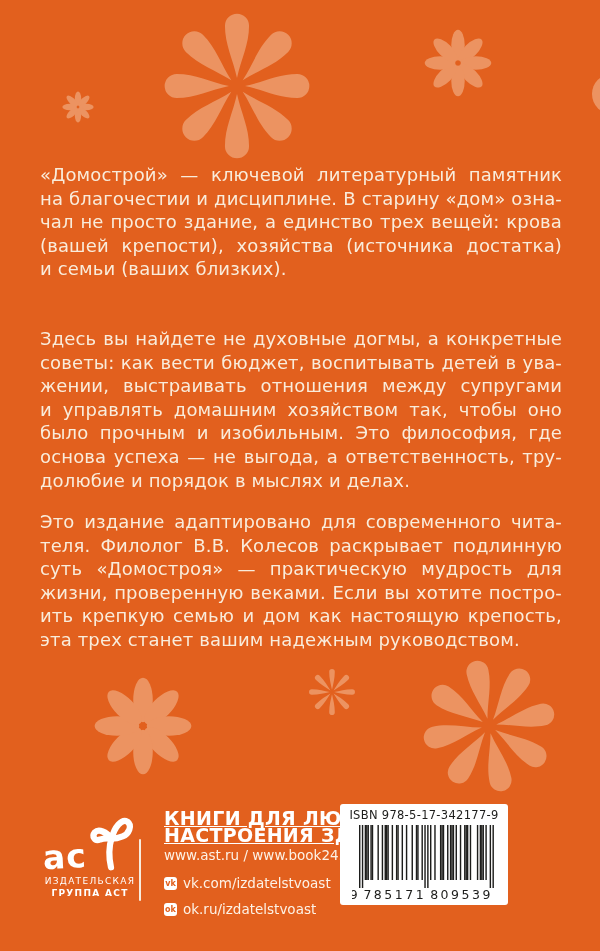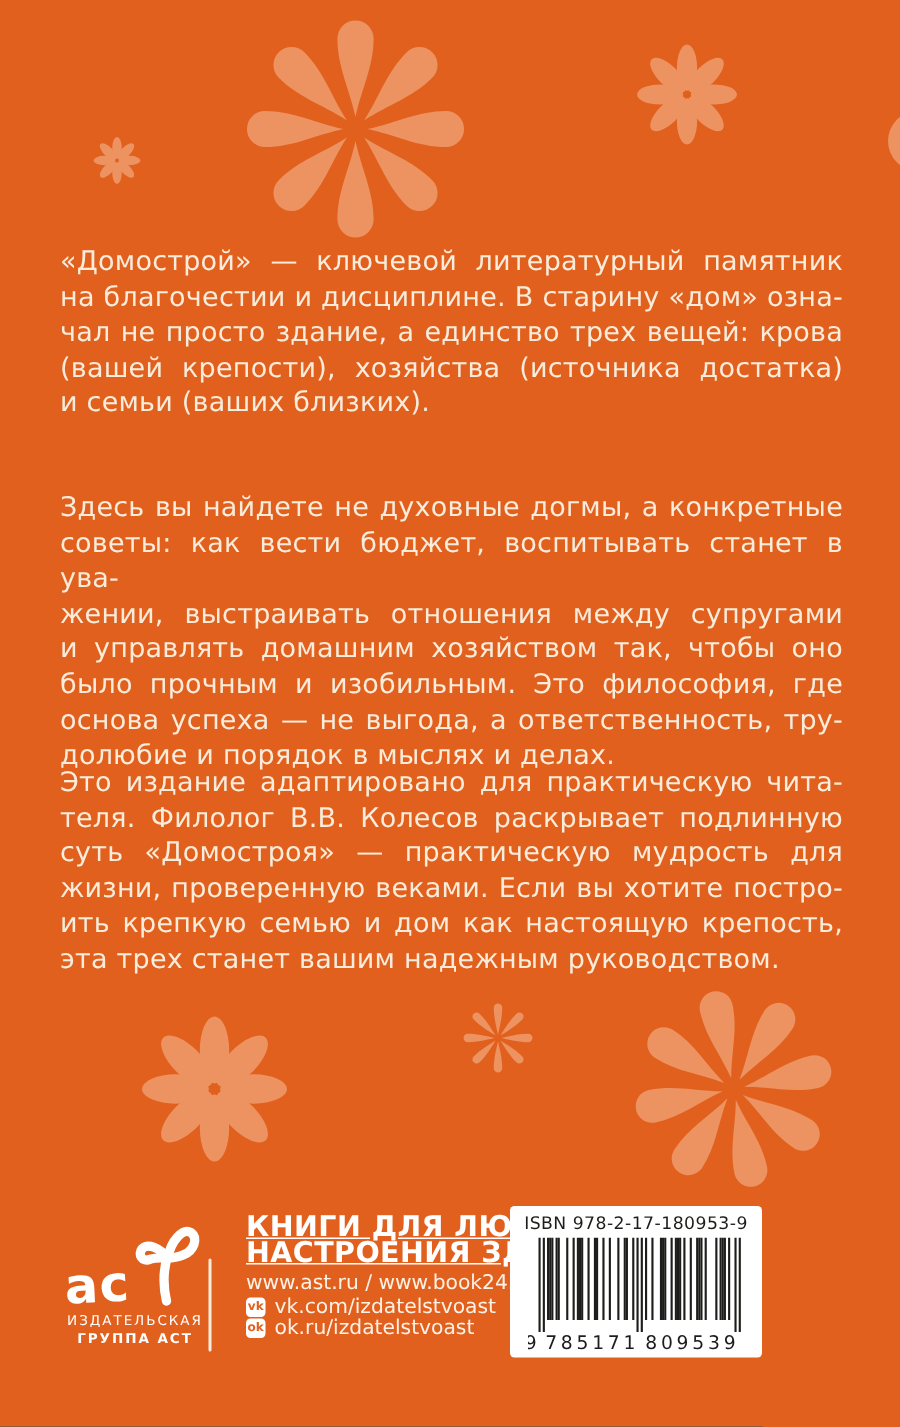--- a/index.html
+++ b/index.html
@@ -26,21 +26,21 @@
   .logo-row{display:flex;align-items:flex-end;justify-content:center;height:62px;}
   .logo-ac{font-weight:bold;font-size:33px;line-height:30px;letter-spacing:1px;transform:rotate(-3deg);}
   .logo-fig{margin-left:-2px;}
   .tagline{font-size:9px;font-weight:normal;letter-spacing:1.3px;line-height:12px;margin-top:3px;white-space:nowrap;}
   .tagline2{font-size:9px;font-weight:bold;letter-spacing:1.3px;line-height:12px;white-space:nowrap;}
   .v-divider{position:absolute;left:139px;top:839px;width:2px;height:62px;background:#f7ebdd;border-radius:1px;}
 
   .promo-block{position:absolute;left:164px;top:810px;width:170px;color:#fff;}
   .promo-title{font-size:19px;font-weight:bold;letter-spacing:.3px;line-height:16.5px;white-space:nowrap;text-decoration:underline;}
   .promo-sites{font-size:13.5px;color:#fdf2e6;margin-top:4px;line-height:17px;white-space:nowrap;}
-  .promo-link{display:flex;align-items:center;margin-top:0;font-size:13.5px;color:#fdf2e6;line-height:14px;white-space:nowrap;}
+  .promo-link{display:flex;align-items:flex-end;margin-top:12px;font-size:13.5px;color:#fdf2e6;line-height:14px;white-space:nowrap;}
   .soc-icon{
     width:13px;height:13px;background:#fff;border-radius:3px;margin-right:6px;
     color:var(--bg,#e2601e);font-size:8px;font-weight:bold;
     display:flex;align-items:center;justify-content:center;flex:0 0 13px;
   }
   .barcode-box{
     position:absolute;left:340px;top:804px;width:168px;height:101px;
     background:#fff;border-radius:3px;overflow:hidden;
   }
   .isbn{
@@ -110,29 +110,29 @@
   <div class="blurb">
     <div class="para" data-para="0">
         <div class="jline">«Домострой» — ключевой литературный памятник</div>
         <div class="jline">на благочестии и дисциплине. В старину «дом» озна-</div>
         <div class="jline">чал не просто здание, а единство трех вещей: крова</div>
         <div class="jline">(вашей крепости), хозяйства (источника достатка)</div>
         <div class="jline last">и семьи (ваших близких).</div>
       </div>
     <div class="para" data-para="1">
         <div class="jline">Здесь вы найдете не духовные догмы, а конкретные</div>
-        <div class="jline">советы: как вести бюджет, воспитывать станет в ува-</div>
+        <div class="jline">советы: как вести бюджет, воспитывать детей в ува-</div>
         <div class="jline">жении, выстраивать отношения между супругами</div>
         <div class="jline">и управлять домашним хозяйством так, чтобы оно</div>
         <div class="jline">было прочным и изобильным. Это философия, где</div>
         <div class="jline">основа успеха — не выгода, а ответственность, тру-</div>
         <div class="jline last">долюбие и порядок в мыслях и делах.</div>
       </div>
     <div class="para" data-para="2">
-        <div class="jline">Это издание адаптировано для практическую чита-</div>
+        <div class="jline">Это издание адаптировано для современного чита-</div>
         <div class="jline">теля. Филолог В.В. Колесов раскрывает подлинную</div>
         <div class="jline">суть «Домостроя» — практическую мудрость для</div>
         <div class="jline">жизни, проверенную веками. Если вы хотите постро-</div>
         <div class="jline">ить крепкую семью и дом как настоящую крепость,</div>
         <div class="jline last">эта трех станет вашим надежным руководством.</div>
       </div>
   </div>
 
   <div class="logo-block">
     <div class="logo-row">
@@ -159,21 +159,21 @@
       <span class="soc-icon">vk</span>
       <span>vk.com/izdatelstvoast</span>
     </div>
     <div class="promo-link">
       <span class="soc-icon">ok</span>
       <span>ok.ru/izdatelstvoast</span>
     </div>
   </div>
 
   <div class="barcode-box">
-    <div class="isbn">ISBN 978-2-17-180953-9</div>
+    <div class="isbn">ISBN 978-5-17-342177-9</div>
     <svg class="ean-svg" id="ean" width="144" height="78" viewBox="0 0 144 78">
         <rect x="7.00" y="0" width="1.42" height="63" fill="#1d1d1b"></rect>
         <rect x="9.84" y="0" width="1.42" height="63" fill="#1d1d1b"></rect>
         <rect x="12.68" y="0" width="1.42" height="55" fill="#1d1d1b"></rect>
         <rect x="14.10" y="0" width="1.42" height="55" fill="#1d1d1b"></rect>
         <rect x="15.52" y="0" width="1.42" height="55" fill="#1d1d1b"></rect>
         <rect x="18.36" y="0" width="1.42" height="55" fill="#1d1d1b"></rect>
         <rect x="19.78" y="0" width="1.42" height="55" fill="#1d1d1b"></rect>
         <rect x="25.46" y="0" width="1.42" height="55" fill="#1d1d1b"></rect>
         <rect x="29.72" y="0" width="1.42" height="55" fill="#1d1d1b"></rect>

